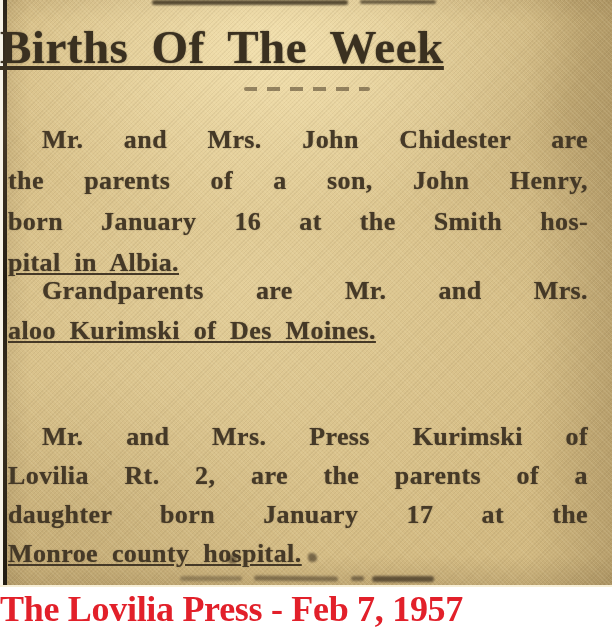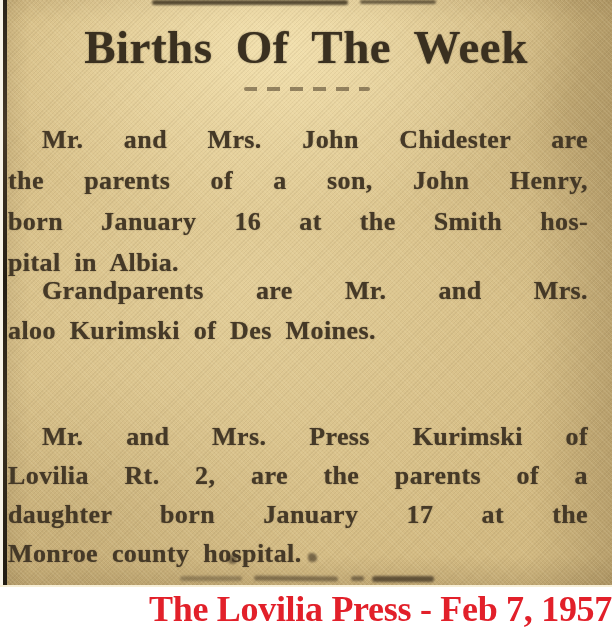--- a/index.html
+++ b/index.html
@@ -49,25 +49,25 @@
     position: absolute; top: 0; height: 5px;
     background: #3b301d; opacity: 0.82;
     border-radius: 3px; filter: blur(0.9px);
   }
   .top-rule.seg1 { left: 152px; width: 196px; }
   .top-rule.seg2 { left: 360px; width: 76px; height: 4px; opacity: 0.7; }
   
   .headline {
     position: absolute; top: 20px; left: 0; width: 612px;
     margin: 0;
-    text-align: center;
     font-size: 47px; font-weight: 700;
     letter-spacing: 0.5px; word-spacing: 11px;
     color: #3a3020;
     text-shadow: 0 0 1.5px rgba(58,48,32,0.75);
+    text-decoration: underline;
   }
   
   .dash-rule {
     position: absolute; top: 87px; left: 244px;
     width: 126px; height: 4px;
     background: repeating-linear-gradient(90deg,
       rgba(75,60,38,0.55) 0 13px, rgba(75,60,38,0) 13px 23px);
     border-radius: 2px; filter: blur(0.7px);
   }
   
@@ -83,21 +83,21 @@
   .para.p3 { top: 417px; }
   .p1 .line { height: 41px; line-height: 41px; }
   .p2 .line { height: 40px; line-height: 40px; }
   .p3 .line { height: 39px; line-height: 39px; }
   .line {
     text-align: justify;
     text-align-last: justify;
     overflow: visible; white-space: normal;
   }
   .line.first { text-indent: 34px; }
-  .line.last  { text-align-last: left; word-spacing: 7px; }
+  .line.last  { text-align-last: left; word-spacing: 7px; text-decoration: underline; }
   
   .smudge {
     position: absolute; top: 576px; height: 5px;
     background: #3c3020; border-radius: 3px; filter: blur(1px);
   }
   .smudge.s1 { left: 180px; width: 62px;  opacity: 0.35; }
   .smudge.s2 { left: 254px; width: 84px;  opacity: 0.5; transform: rotate(0.6deg); }
   .smudge.s3 { left: 351px; width: 13px;  opacity: 0.55; }
   .smudge.s4 { left: 372px; width: 62px;  opacity: 0.72; height: 6px; }
   .speck {
@@ -109,21 +109,21 @@
   .speck.k2 { left: 308px; top: 553px; opacity: 0.6; }
   
   .caption-bar {
     position: absolute; left: 0; top: 585px;
     width: 612px; height: 47px;
     background: #ffffff;
     box-shadow: inset 0 2px 0 #f6eed6;
   }
   .caption-text {
     width: 100%; height: 47px; line-height: 48px;
-    text-align: right;
+    text-align: left;
     font-size: 36px; font-weight: 700;
     letter-spacing: -0.3px;
     color: #e2202a;
   }
 </style>
 </head>
 <body>
 
 <div class="stage">
 

